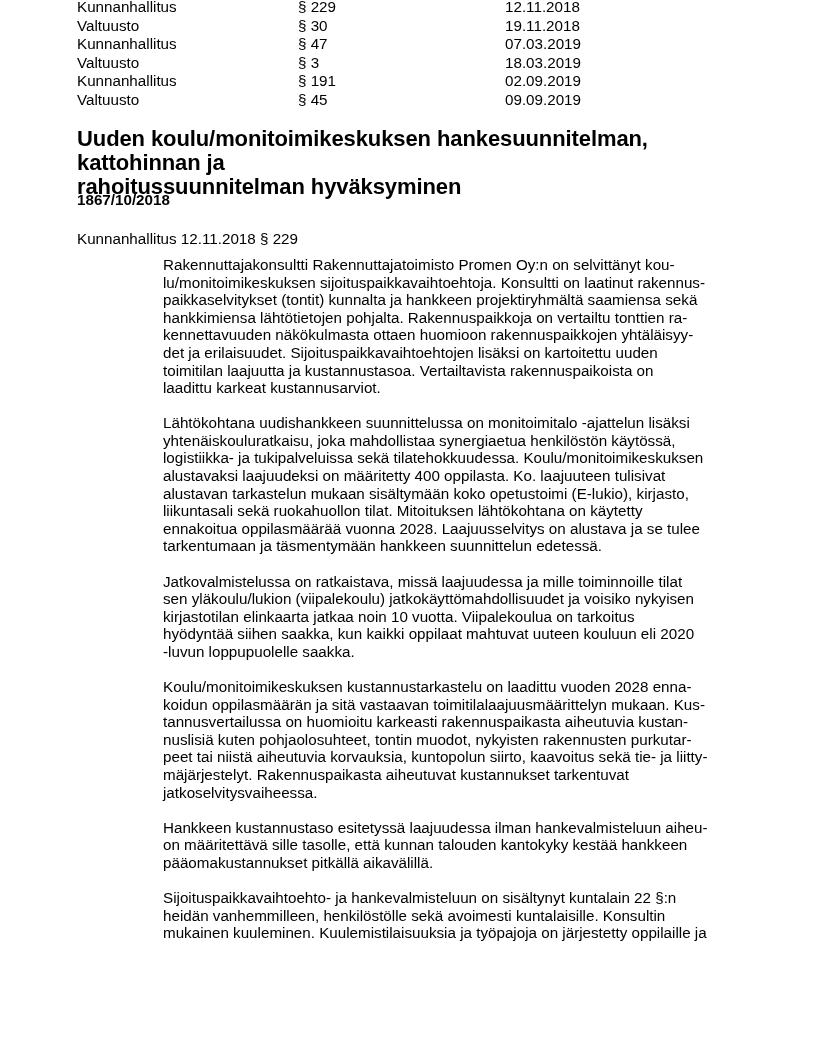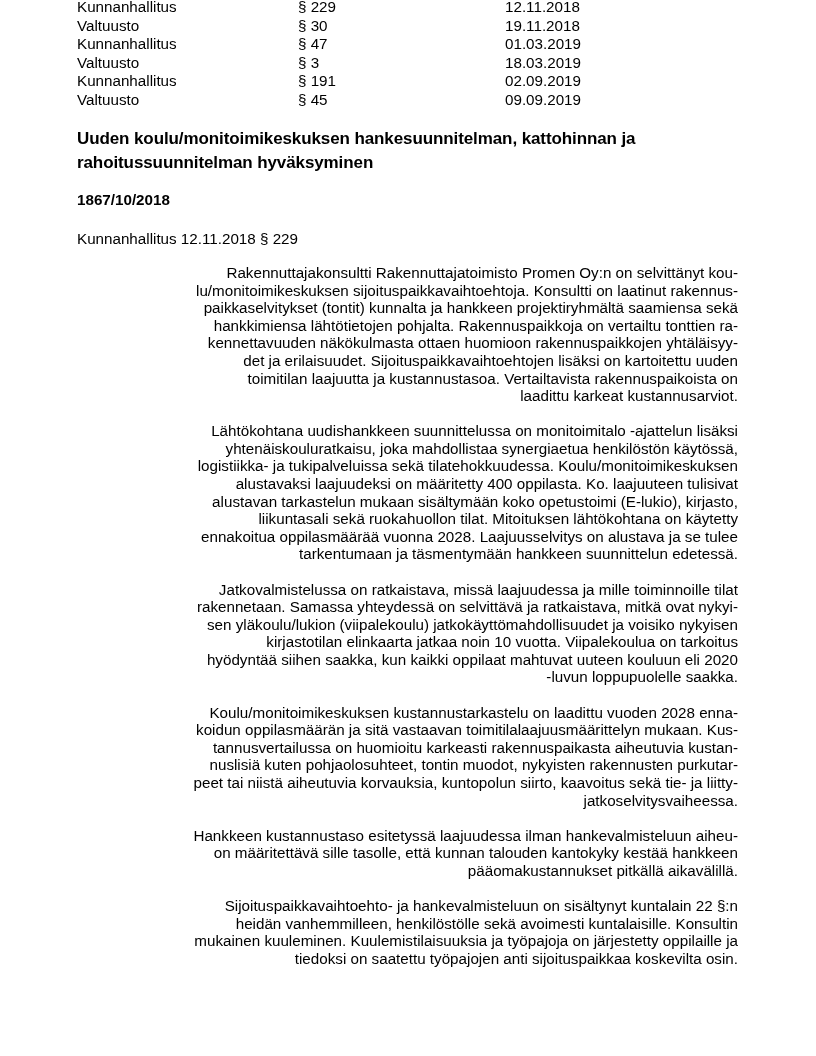--- a/index.html
+++ b/index.html
@@ -7,47 +7,47 @@
     width: 816px; height: 1056px; overflow: hidden; position: relative;
     font-family: "Liberation Sans", sans-serif; color: #000; font-size: 15.2px;
   }
   .handling-table { position: absolute; left: 77px; top: -2px; }
   .handling-row { display: flex; height: 18.6px; line-height: 18.6px; }
   .col-body { width: 221px; }
   .col-section { width: 207px; }
   .col-date { width: 120px; }
   .title {
     position: absolute; left: 77px; top: 127px; width: 640px;
-    font-weight: bold; font-size: 17px; line-height: 24px; margin: 0;
+    font-weight: bold; font-size: 22px; line-height: 24px; margin: 0;
     letter-spacing: -0.1px;
   }
   .diary-number { position: absolute; left: 77px; top: 191px; line-height: 18px; font-weight: bold; }
   .meeting-ref { position: absolute; left: 77px; top: 230px; line-height: 18px; }
-  .body-text { position: absolute; left: 163px; top: 264px; width: 575px; text-align: right; }
+  .body-text { position: absolute; left: 163px; top: 256px; width: 575px; }
   .para { margin: 0 0 17.5px 0; line-height: 17.6px; }
   .para .ln { display: block; white-space: nowrap; }
 </style>
 </head>
 <body>
 
 <div class="handling-table">
   <div class="handling-row">
     <span class="col-body">Kunnanhallitus</span>
     <span class="col-section">§ 229</span>
     <span class="col-date">12.11.2018</span>
   </div>
   <div class="handling-row">
     <span class="col-body">Valtuusto</span>
     <span class="col-section">§ 30</span>
     <span class="col-date">19.11.2018</span>
   </div>
   <div class="handling-row">
     <span class="col-body">Kunnanhallitus</span>
     <span class="col-section">§ 47</span>
-    <span class="col-date">01.03.2019</span>
+    <span class="col-date">07.03.2019</span>
   </div>
   <div class="handling-row">
     <span class="col-body">Valtuusto</span>
     <span class="col-section">§ 3</span>
     <span class="col-date">18.03.2019</span>
   </div>
   <div class="handling-row">
     <span class="col-body">Kunnanhallitus</span>
     <span class="col-section">§ 191</span>
     <span class="col-date">02.09.2019</span>
@@ -83,38 +83,37 @@
     <span class="ln">yhtenäiskouluratkaisu, joka mahdollistaa synergiaetua henkilöstön käytössä,</span>
     <span class="ln">logistiikka- ja tukipalveluissa sekä tilatehokkuudessa. Koulu/monitoimikeskuksen</span>
     <span class="ln">alustavaksi laajuudeksi on määritetty 400 oppilasta. Ko. laajuuteen tulisivat</span>
     <span class="ln">alustavan tarkastelun mukaan sisältymään koko opetustoimi (E-lukio), kirjasto,</span>
     <span class="ln">liikuntasali sekä ruokahuollon tilat. Mitoituksen lähtökohtana on käytetty</span>
     <span class="ln">ennakoitua oppilasmäärää vuonna 2028. Laajuusselvitys on alustava ja se tulee</span>
     <span class="ln">tarkentumaan ja täsmentymään hankkeen suunnittelun edetessä.</span>
   </p>
   <p class="para">
     <span class="ln">Jatkovalmistelussa on ratkaistava, missä laajuudessa ja mille toiminnoille tilat</span>
-    <span class="ln">rakennetaan. Samassa yhteydessä on selvittävä ja ratkaistava, mitkä ovat nykyi-</span>
     <span class="ln">sen yläkoulu/lukion (viipalekoulu) jatkokäyttömahdollisuudet ja voisiko nykyisen</span>
     <span class="ln">kirjastotilan elinkaarta jatkaa noin 10 vuotta. Viipalekoulua on tarkoitus</span>
     <span class="ln">hyödyntää siihen saakka, kun kaikki oppilaat mahtuvat uuteen kouluun eli 2020</span>
     <span class="ln">-luvun loppupuolelle saakka.</span>
   </p>
   <p class="para">
     <span class="ln">Koulu/monitoimikeskuksen kustannustarkastelu on laadittu vuoden 2028 enna-</span>
     <span class="ln">koidun oppilasmäärän ja sitä vastaavan toimitilalaajuusmäärittelyn mukaan. Kus-</span>
     <span class="ln">tannusvertailussa on huomioitu karkeasti rakennuspaikasta aiheutuvia kustan-</span>
     <span class="ln">nuslisiä kuten pohjaolosuhteet, tontin muodot, nykyisten rakennusten purkutar-</span>
     <span class="ln">peet tai niistä aiheutuvia korvauksia, kuntopolun siirto, kaavoitus sekä tie- ja liitty-</span>
+    <span class="ln">mäjärjestelyt. Rakennuspaikasta aiheutuvat kustannukset tarkentuvat</span>
     <span class="ln">jatkoselvitysvaiheessa.</span>
   </p>
   <p class="para">
     <span class="ln">Hankkeen kustannustaso esitetyssä laajuudessa ilman hankevalmisteluun aiheu-</span>
     <span class="ln">on määritettävä sille tasolle, että kunnan talouden kantokyky kestää hankkeen</span>
     <span class="ln">pääomakustannukset pitkällä aikavälillä.</span>
   </p>
   <p class="para">
     <span class="ln">Sijoituspaikkavaihtoehto- ja hankevalmisteluun on sisältynyt kuntalain 22 §:n</span>
     <span class="ln">heidän vanhemmilleen, henkilöstölle sekä avoimesti kuntalaisille. Konsultin</span>
     <span class="ln">mukainen kuuleminen. Kuulemistilaisuuksia ja työpajoja on järjestetty oppilaille ja</span>
-    <span class="ln">tiedoksi on saatettu työpajojen anti sijoituspaikkaa koskevilta osin.</span>
   </p>
 </div>
 
 </body></html>

